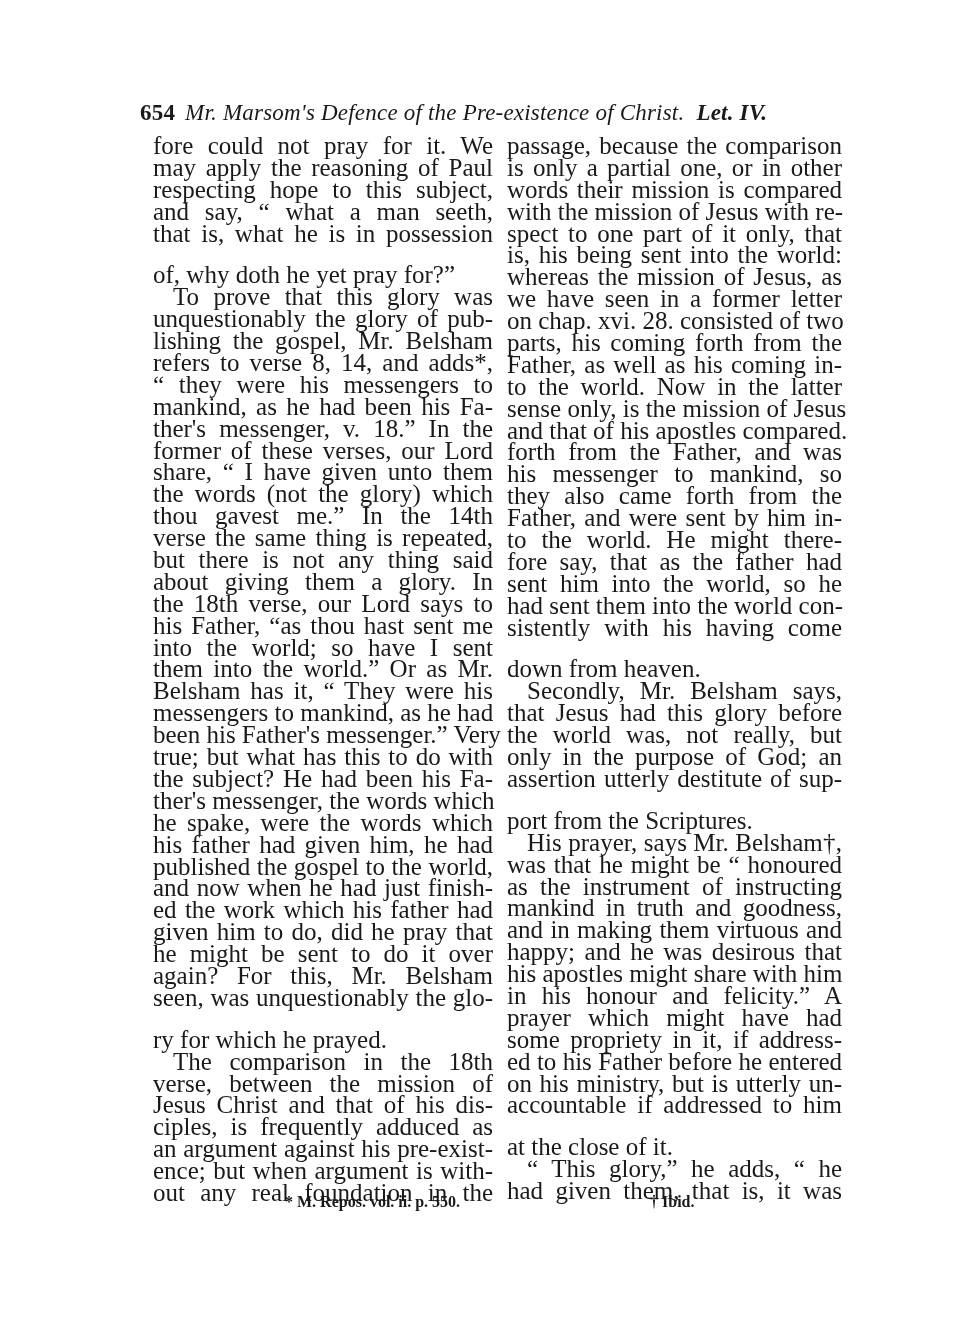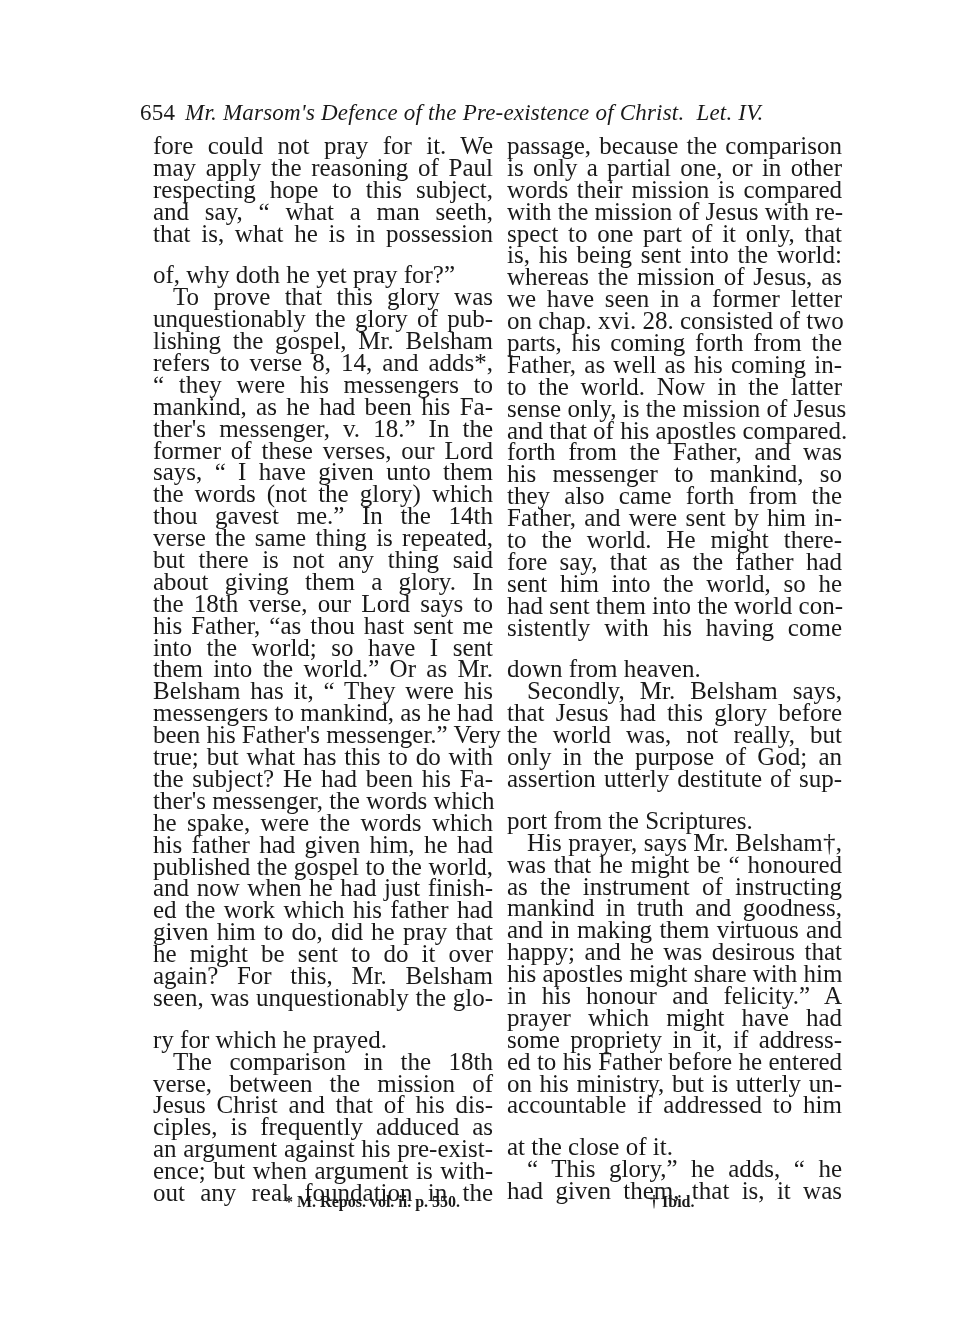--- a/index.html
+++ b/index.html
@@ -1,21 +1,21 @@
 <!DOCTYPE html>
 <html><head>
 <meta charset="utf-8">
 <style>
   html, body { margin:0; padding:0; background:#ffffff; }
   body { width:962px; height:1330px; position:relative; overflow:hidden;
          font-family:"Liberation Serif","DejaVu Serif",serif; color:#1a1a1a; }
   .header { position:absolute; left:140px; top:100px; width:720px; height:36px;
             font-size:23px; font-style:italic; white-space:nowrap; letter-spacing:0.2px; }
-  .header .pnum { font-style:normal; font-weight:normal; margin-right:10px; }
-  .header .let { margin-left:12px; font-weight:normal; }
+  .header .pnum { font-style:normal; font-weight:bold; margin-right:10px; }
+  .header .let { margin-left:12px; font-weight:bold; }
   .col { position:absolute; top:135px; font-size:25px; line-height:21.9px; }
   .col-left { left:153px; width:340px; }
   .col-right { left:507px; width:335px; }
   .line { display:block; height:21.9px; white-space:nowrap; text-align:justify;
           text-align-last:justify; }
   .line.last { text-align-last:left;margin-top:20px; }
   .line.indent { padding-left:20px; }
   .footnotes { position:absolute; top:1193px; left:285px; width:440px; font-size:16px;
                font-weight:bold; white-space:nowrap; }
   .footnotes .fn2 { position:absolute; left:365px; top:0; }
@@ -35,21 +35,21 @@
     <span class="line">that is, what he is in possession</span>
     <span class="line last">of, why doth he yet pray for?”</span>
     <span class="line indent">To prove that this glory was</span>
     <span class="line">unquestionably the glory of pub-</span>
     <span class="line">lishing the gospel, Mr. Belsham</span>
     <span class="line">refers to verse 8, 14, and adds*,</span>
     <span class="line">“ they were his messengers to</span>
     <span class="line">mankind, as he had been his Fa-</span>
     <span class="line">ther's messenger, v. 18.” In the</span>
     <span class="line">former of these verses, our Lord</span>
-    <span class="line">says, “ I have given unto them</span>
+    <span class="line">share, “ I have given unto them</span>
     <span class="line">the words (not the glory) which</span>
     <span class="line">thou gavest me.” In the 14th</span>
     <span class="line">verse the same thing is repeated,</span>
     <span class="line">but there is not any thing said</span>
     <span class="line">about giving them a glory. In</span>
     <span class="line">the 18th verse, our Lord says to</span>
     <span class="line">his Father, “as thou hast sent me</span>
     <span class="line">into the world; so have I sent</span>
     <span class="line">them into the world.” Or as Mr.</span>
     <span class="line">Belsham has it, “ They were his</span>

